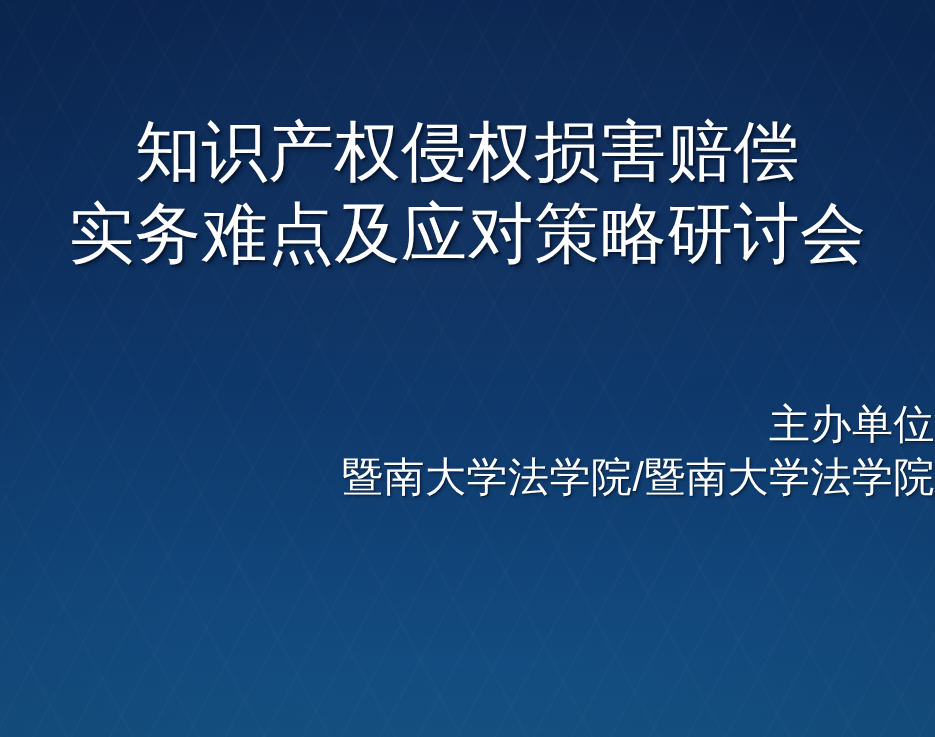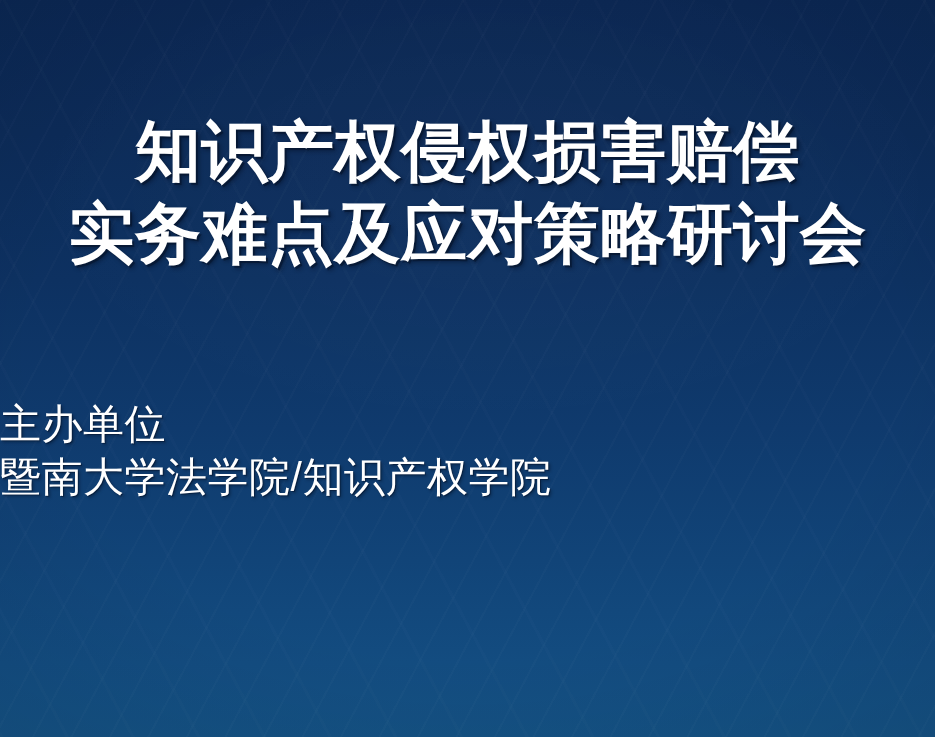--- a/index.html
+++ b/index.html
@@ -68,36 +68,36 @@
     left: 0;
     right: 0;
     top: 110px;
     text-align: center;
     z-index: 3;
   }
   .title-line {
     display: block;
     color: #ffffff;
     font-size: 66px;
-    font-weight: bold;
+    font-weight: normal;
     line-height: 82px;
     letter-spacing: 0.5px;
     white-space: nowrap;
     text-shadow:
       2px 2px 0px rgba(5, 18, 40, 0.55),
       3px 3px 4px rgba(3, 12, 28, 0.45);
   }
 
   
   #organizer-block {
     position: absolute;
     left: 0;
     right: 0;
     top: 398px;
-    text-align: left;
+    text-align: right;
     z-index: 3;
   }
   .organizer-line {
     display: block;
     color: #ffffff;
     font-size: 41px;
     font-weight: normal;
     line-height: 53px;
     letter-spacing: 0.5px;
     white-space: nowrap;
@@ -114,16 +114,16 @@
   <div id="slide-texture"></div>
   <div id="slide-vignette"></div>
 
   <div id="title-block">
     <span class="title-line">知识产权侵权损害赔偿</span>
     <span class="title-line">实务难点及应对策略研讨会</span>
   </div>
 
   <div id="organizer-block">
     <span class="organizer-line">主办单位</span>
-    <span class="organizer-line">暨南大学法学院/知识产权学院</span>
+    <span class="organizer-line">暨南大学法学院/暨南大学法学院</span>
   </div>
 
 </div>
 
 </body></html>

